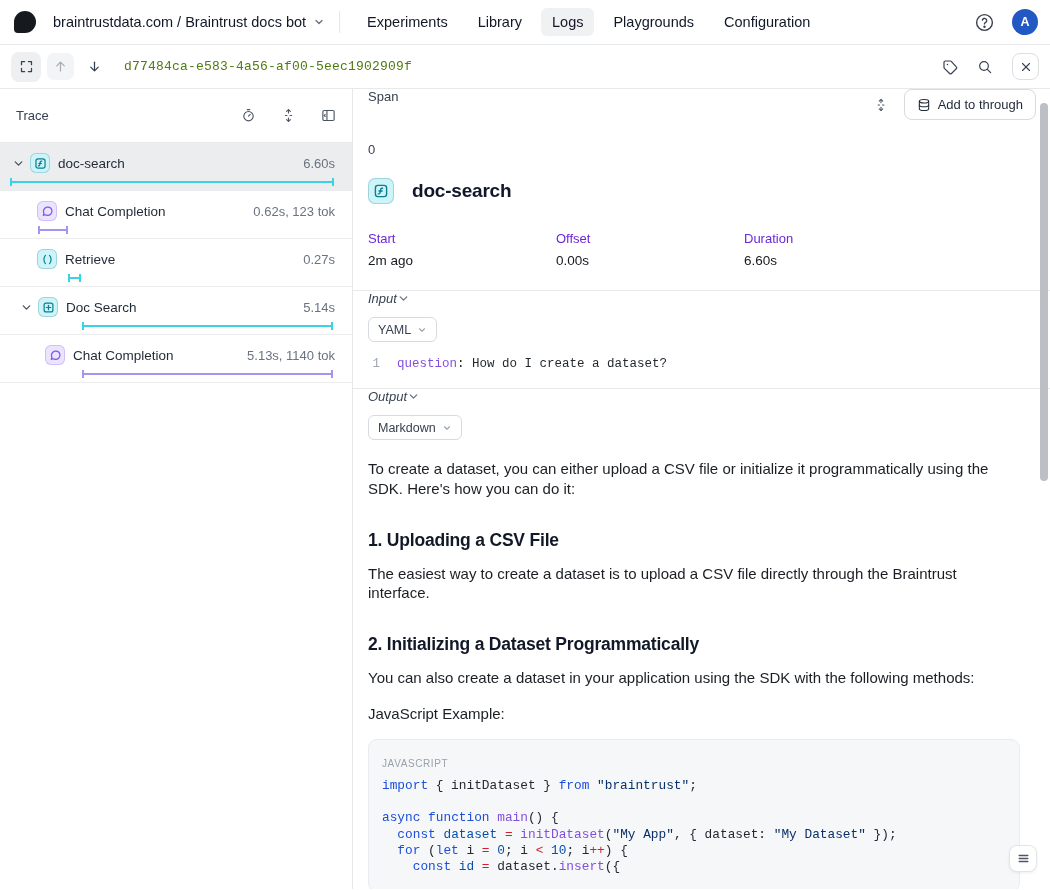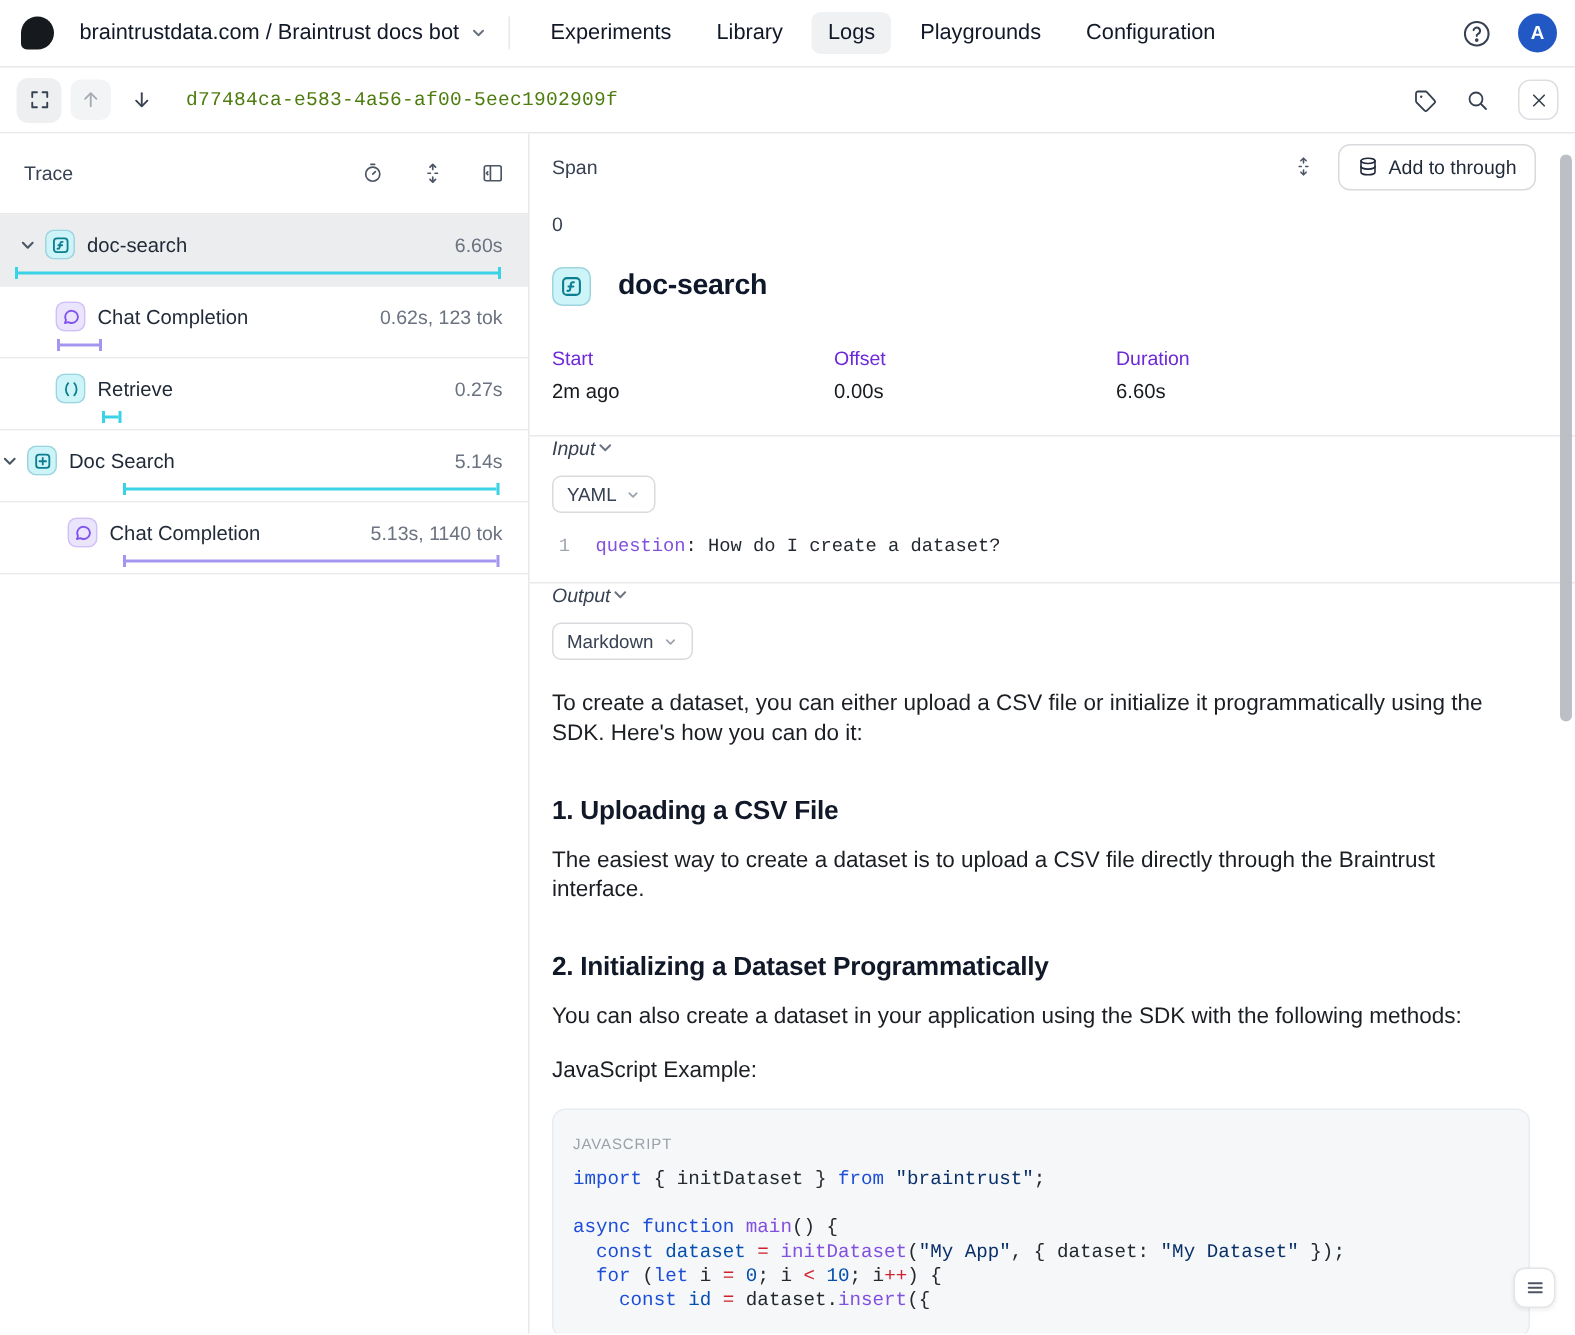--- a/index.html
+++ b/index.html
@@ -51,21 +51,21 @@
   .chip.purple { background:#eae4fd; color:#8153ee; box-shadow:inset 0 0 0 1px rgba(124,58,237,.22); }
   .row-name { font-size:13.5px; color:#1f2937; white-space:nowrap; }
   .row-meta { margin-left:auto; padding-right:17px; font-size:13px; color:#6b7280; white-space:nowrap; }
   .bar { position:absolute; bottom:4px; height:8px; }
   .bar::after { content:""; position:absolute; left:0; right:0; top:3px; height:2px; background:currentColor; }
   .bar { border-left:2px solid currentColor; border-right:2px solid currentColor; }
   .bar.cyan { color:#3ad2e6; }
   .bar.purple { color:#a595f0; }
 
   
-  .span-head { height:44px; display:flex; align-items:center; padding:0 26px 0 15px; flex:none;gap:40px; }
+  .span-head { height:44px; display:flex; align-items:flex-start; padding:0 14px 0 15px; flex:none;gap:40px; }
   .span-head-right { margin-left:auto; display:flex; align-items:center; gap:16px; }
   .resize-icon { color:#4b5563; display:flex; cursor:pointer; }
   .add-dataset-btn { display:flex; align-items:center; gap:7px; height:31px; padding:0 12px; border:1px solid #d8dade; border-radius:8px; background:#fff; font-size:13px; color:#1f2937; cursor:pointer; font-family:inherit; }
 
   .span-body { padding:0 30px 0 15px; }
   .span-index { font-size:13px; color:#374151; margin-top:9px; }
   .span-title-row { display:flex; align-items:center; gap:10px; margin-top:21px; }
   .chip-lg { width:26px; height:26px; border-radius:7px; }
   .chip-lg svg { width:16px; height:16px; }
   .span-title { font-size:19px; font-weight:700; color:#0f172a; letter-spacing:-0.2px; }
@@ -255,21 +255,21 @@
                   <path d="M5.5 3C4.2 4.3 3.6 6 3.6 8s.6 3.7 1.9 5"></path>
                   <path d="M10.5 3c1.3 1.3 1.9 3 1.9 5s-.6 3.7-1.9 5"></path>
                 </svg>
               </span>
               <span class="row-name">Retrieve</span>
               <span class="row-meta">0.27s</span>
             </div>
             <span class="bar cyan" style="left:68px;width:13px"></span>
           </div>
           <div class="trace-row">
-            <div class="row-line" style="">
+            <div class="row-line" style="padding-left:20px">
               <span class="chev">
                 <svg width="13" height="13" viewBox="0 0 16 16" fill="none" stroke="currentColor" stroke-width="1.7" stroke-linecap="round" stroke-linejoin="round">
                   <polyline points="4,6 8,10 12,6"></polyline>
                 </svg>
               </span>
               <span class="chip cyan">
                 <svg width="13" height="13" viewBox="0 0 16 16" fill="none" stroke="currentColor" stroke-width="1.5" stroke-linecap="round">
                   <rect x="2.6" y="2.6" width="10.8" height="10.8" rx="2.4"></rect>
                   <line x1="8" y1="5.3" x2="8" y2="10.7"></line>
                   <line x1="5.3" y1="8" x2="10.7" y2="8"></line>

